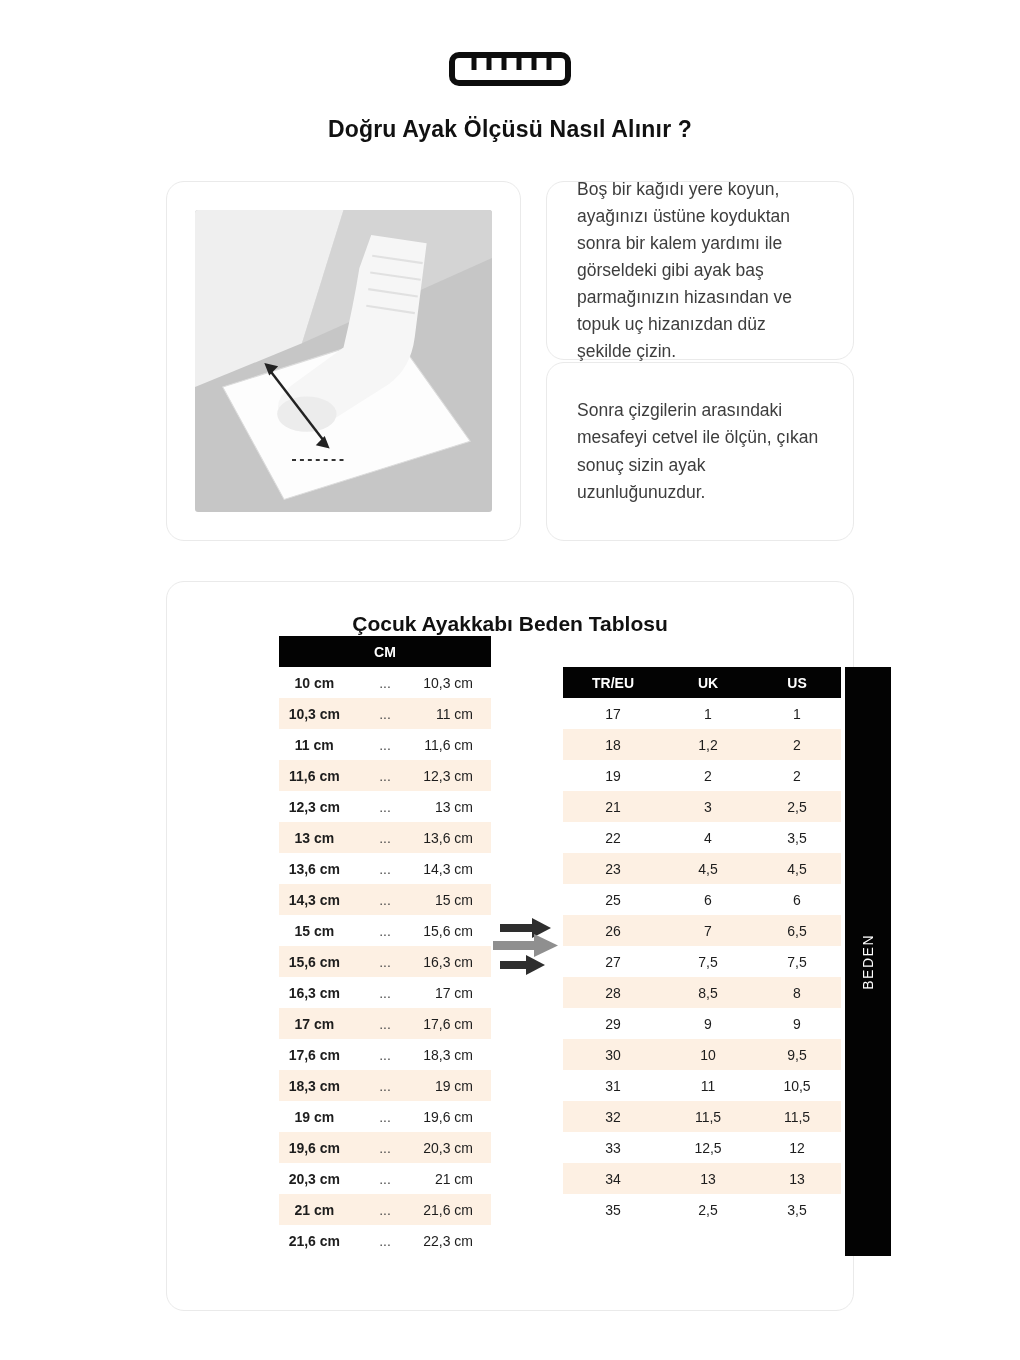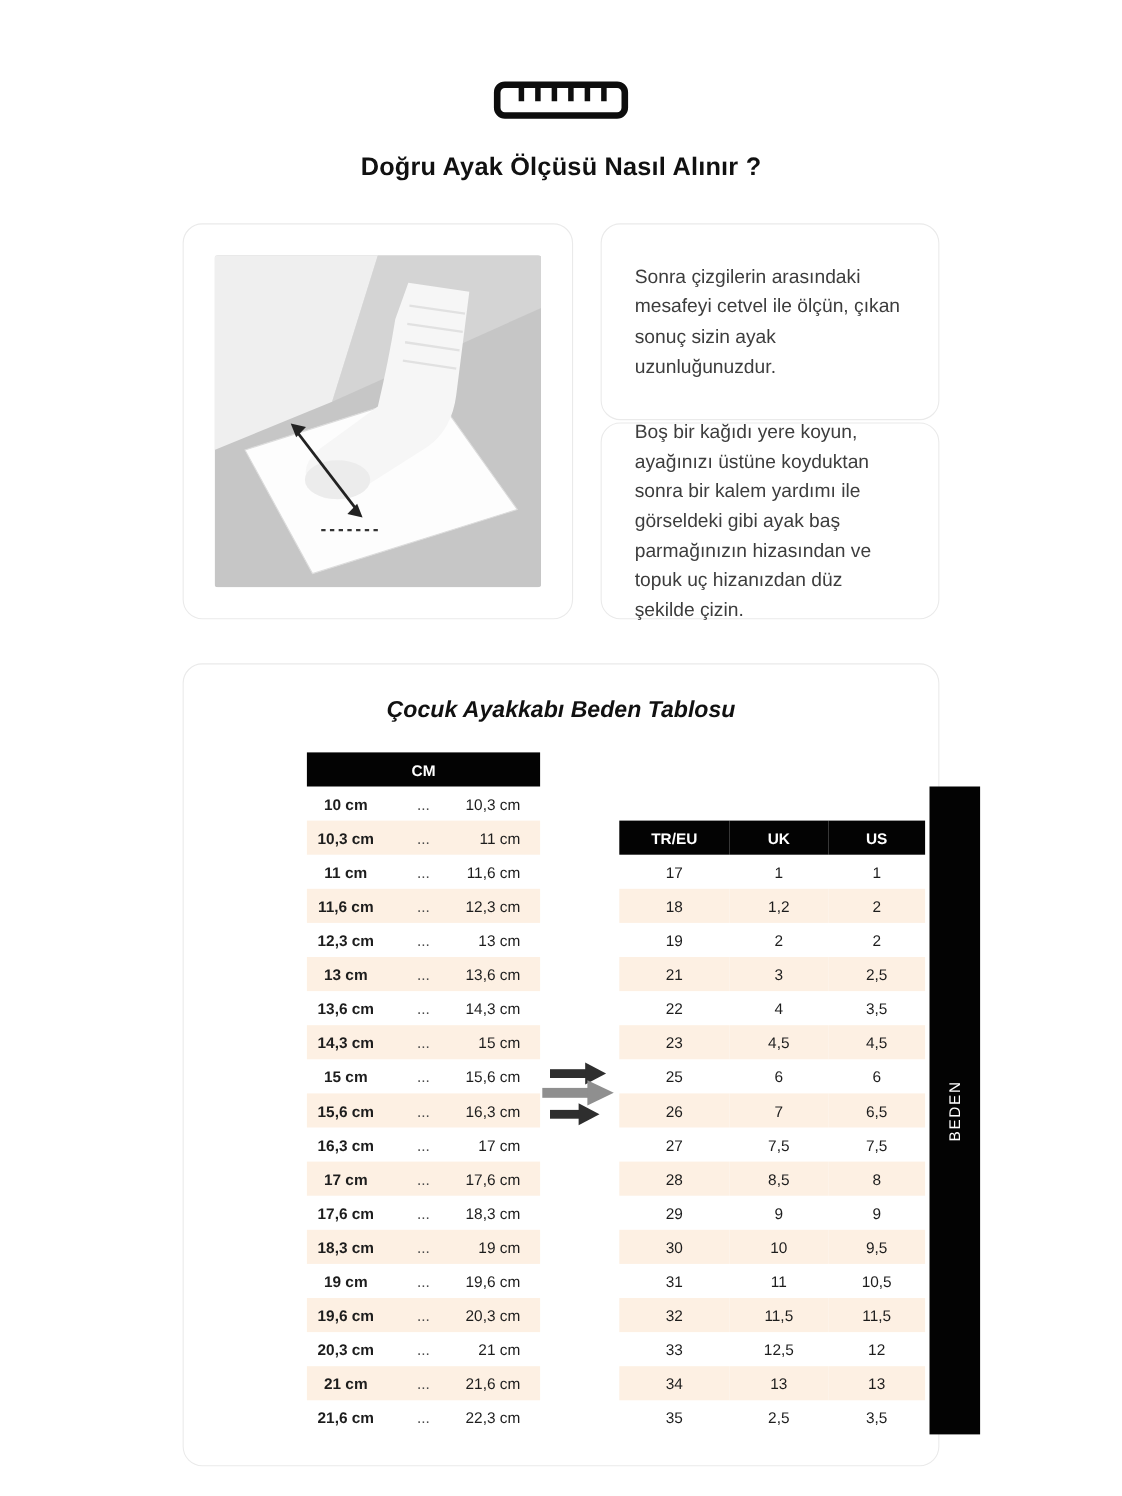--- a/index.html
+++ b/index.html
@@ -3,21 +3,21 @@
 <meta charset="utf-8">
 <style>
   * { box-sizing: border-box; margin: 0; padding: 0; }
   html, body { background: #ffffff; }
   body {
     width: 1020px; height: 1360px;
     font-family: "Liberation Sans", sans-serif;
     color: #1d1d1d;
     overflow: hidden;
   }
-  .page { width: 688px; margin: 0 auto; padding-top: 70px; }
+  .page { width: 688px; margin: 0 auto; padding-top: 48px; }
 
   .ruler-wrap { display: flex; justify-content: center; }
 
   .main-title {
     text-align: center; font-size: 23px; font-weight: 700;
     color: #111; margin-top: 26px; letter-spacing: 0.2px;
   }
 
   .top-row { display: flex; gap: 25px; margin-top: 38px; }
 
@@ -35,25 +35,25 @@
     height: 179px; display: flex; align-items: center;
     padding: 0 30px; background: #fff;
   }
   .step-box p { font-size: 17.5px; line-height: 1.55; color: #3d3d3d; }
 
   .chart-card {
     margin-top: 40px; height: 730px;
     border: 1px solid #eaeaea; border-radius: 18px;
     padding-top: 30px; background: #fff;
   }
-  .chart-title { text-align: center; font-size: 21px; font-weight: 700; color: #111; font-style: italic; }
+  .chart-title { text-align: center; font-size: 21px; font-weight: 700; color: #111; }
 
   .tables-row {
-    display: flex; align-items: flex-end;
-    margin-top: 26px; padding: 0 82px 0 112px;
+    display: flex; align-items: center;
+    padding: 0 82px 0 112px;
   }
 
   table { border-collapse: collapse; table-layout: fixed; }
   th {
     background: #030303; color: #fff; font-size: 14px;
     font-weight: 700; height: 31px; text-align: center;
   }
   td { height: 31px; font-size: 14px; color: #1d1d1d; vertical-align: middle; }
   tbody tr:nth-child(even) { background: var(--stripe, #fdf0e3); }
 
@@ -128,24 +128,24 @@
           </g>
           <polygon points="70,147 84,150 75,159" fill="#222222"></polygon>
           <polygon points="136,229 122,226 131,217" fill="#222222"></polygon>
           <line x1="98" y1="240" x2="152" y2="240" stroke="#333333" stroke-width="2" stroke-dasharray="4 4"></line>
         </svg>
       </div>
     </div>
 
     <div class="steps">
       <div class="step-box">
+        <p>Boş bir kağıdı yere koyun, ayağınızı üstüne koyduktan sonra bir kalem yardımı ile görseldeki gibi ayak baş parmağınızın hizasından ve topuk uç hizanızdan düz şekilde çizin.</p>
+      </div>
+      <div class="step-box">
         <p>Sonra çizgilerin arasındaki mesafeyi cetvel ile ölçün, çıkan sonuç sizin ayak uzunluğunuzdur.</p>
-      </div>
-      <div class="step-box">
-        <p>Boş bir kağıdı yere koyun, ayağınızı üstüne koyduktan sonra bir kalem yardımı ile görseldeki gibi ayak baş parmağınızın hizasından ve topuk uç hizanızdan düz şekilde çizin.</p>
       </div>
     </div>
 
   </div>
 
   <div class="chart-card">
     <h2 class="chart-title">Çocuk Ayakkabı Beden Tablosu</h2>
 
     <div class="tables-row">
 

